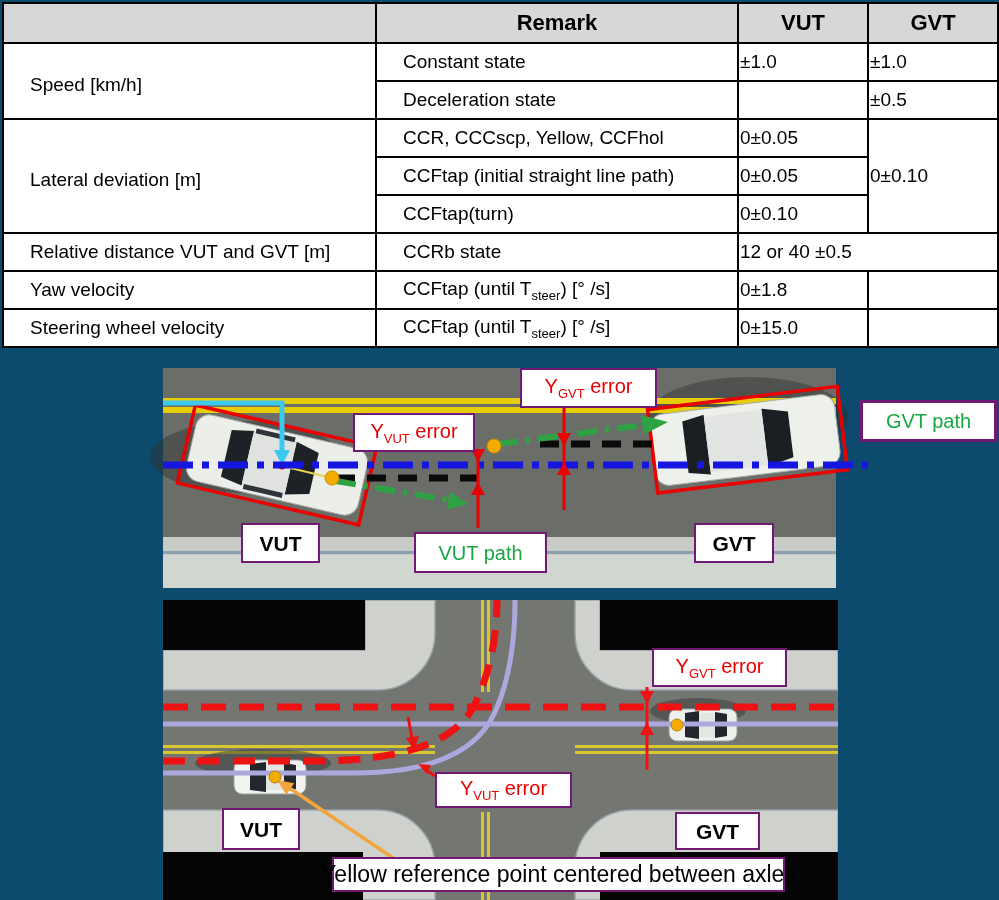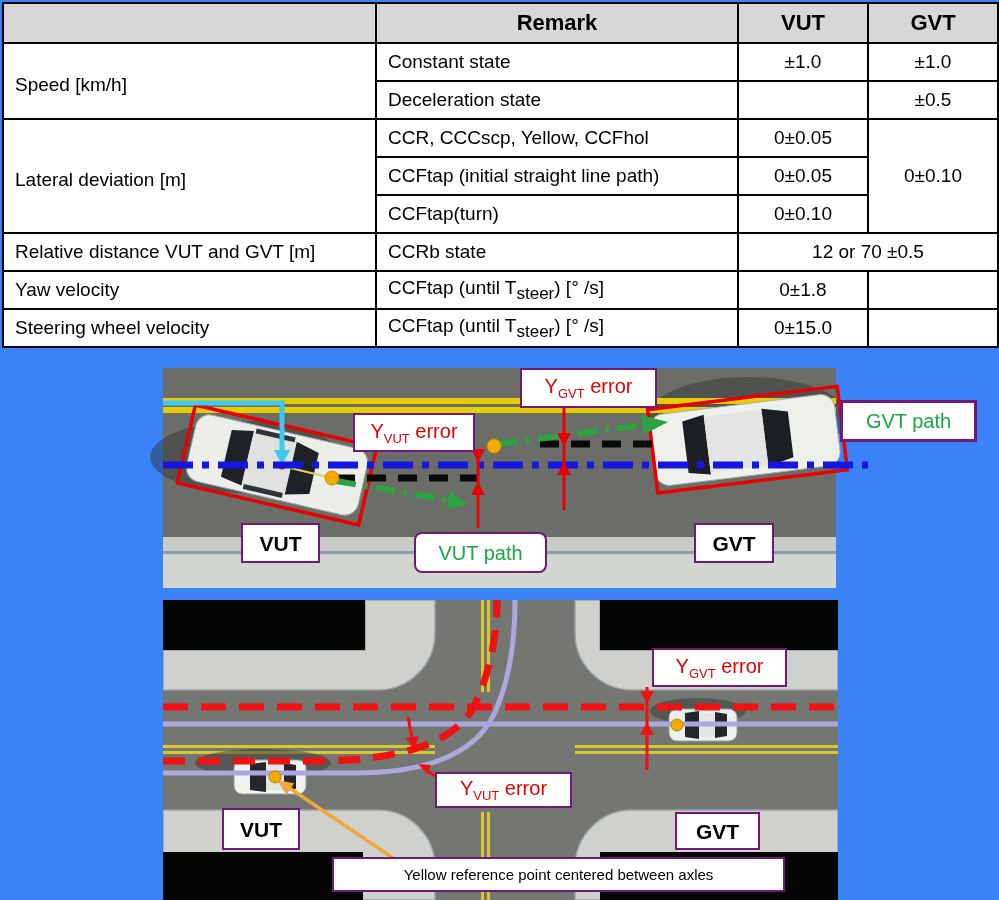--- a/index.html
+++ b/index.html
@@ -1,41 +1,41 @@
 <!DOCTYPE html>
 <html><head>
 <meta charset="utf-8">
 <style>
   html,body{margin:0;padding:0;background:#fff;}
-  .screen{position:relative;width:999px;height:900px;background:#3b82f6;overflow:hidden;
+  .screen{position:relative;width:999px;height:900px;background:#0c4a6e;overflow:hidden;
           font-family:"Liberation Sans", sans-serif;color:#000;}
 
   
   table.tol{position:absolute;left:2px;top:2px;width:995px;border-collapse:collapse;table-layout:fixed;}
   table.tol th, table.tol td{border:2px solid #000;box-sizing:border-box;font-size:19px;overflow:hidden;}
   table.tol th{background:#d7d7d7;font-size:22px;font-weight:bold;text-align:center;height:40px;}
   table.tol td{background:#fff;height:38px;vertical-align:middle;}
-  td.c1,td.c2{text-align:left;padding-left:11px;}
-  td.val{text-align:center;}
+  td.c1,td.c2{text-align:left;padding-left:26px;}
+  td.val{}
   td.vtop{vertical-align:top;padding-top:8px;}
-  sub.sm{font-size:17px;}
+  sub.sm{font-size:13px;}
 
   
   .p1{position:absolute;left:0;top:365px;width:999px;height:235px;}
   .p2{position:absolute;left:163px;top:600px;width:675px;height:300px;}
   .p1 svg,.p2 svg{position:absolute;left:0;top:0;}
 
   
   .box{position:absolute;background:#fff;border:2px solid #701a75;box-sizing:border-box;
        display:flex;align-items:center;justify-content:center;white-space:pre;line-height:1;}
   .red{color:#e80000;font-size:20px;}
   .red sub{font-size:13px;}
   .green{color:#17a842;font-size:20px;}
   .blk{color:#000;font-weight:bold;font-size:21px;}
-  .cap{color:#000;font-size:15px;}
+  .cap{color:#000;font-size:23px;}
   .b3{border-width:3px;}
 </style>
 </head>
 <body>
 
 <div class="screen">
 
   <table class="tol">
     <colgroup>
         <col style="width:373px">
@@ -71,21 +71,21 @@
       <td class="c2">CCFtap (initial straight line path)</td>
       <td class="val">0±0.05</td>
     </tr>
     <tr>
       <td class="c2">CCFtap(turn)</td>
       <td class="val">0±0.10</td>
     </tr>
     <tr>
       <td class="c1">Relative distance VUT and GVT [m]</td>
       <td class="c2">CCRb state</td>
-      <td class="val" colspan="2">12 or 70 ±0.5</td>
+      <td class="val" colspan="2">12 or 40 ±0.5</td>
     </tr>
     <tr>
       <td class="c1">Yaw velocity</td>
       <td class="c2"><span>CCFtap (until T</span><sub class="sm">steer</sub><span>) [° /s]</span></td>
       <td class="val">0±1.8</td>
       <td class="val"></td>
     </tr>
     <tr>
       <td class="c1">Steering wheel velocity</td>
       <td class="c2"><span>CCFtap (until T</span><sub class="sm">steer</sub><span>) [° /s]</span></td>
@@ -162,24 +162,24 @@
     </div>
     <div class="box" style="left:353px;top:48px;width:122px;height:39px;">
       <span class="red"><span>Y</span><sub>VUT</sub><span> error</span></span>
     </div>
     <div class="box" style="left:241px;top:158px;width:79px;height:40px;">
       <span class="blk">VUT</span>
     </div>
     <div class="box" style="left:694px;top:158px;width:80px;height:40px;">
       <span class="blk">GVT</span>
     </div>
-    <div class="box" style="left:414px;top:167px;width:133px;height:41px;border-radius:8px;">
+    <div class="box" style="left:414px;top:167px;width:133px;height:41px;">
       <span class="green">VUT path</span>
     </div>
-    <div class="box b3" style="left:840px;top:35px;width:137px;height:42px;">
+    <div class="box b3" style="left:860px;top:35px;width:137px;height:42px;">
       <span class="green">GVT path</span>
     </div>
   </div>
 
   <div class="p2">
     <svg width="675" height="300" viewBox="0 0 675 300">
       <rect x="0" y="0" width="675" height="300" fill="#747672"></rect>
 
       <path d="M0,50 H202 V0 H272 V33 A57,57 0 0 1 215,90 H0 Z" fill="#cfd2cc" stroke="#9aa1a9" stroke-width="1.5"></path>
       <path d="M412,0 H437 V50 H675 V90 H469 A57,57 0 0 1 412,33 Z" fill="#cfd2cc" stroke="#9aa1a9" stroke-width="1.5"></path>

